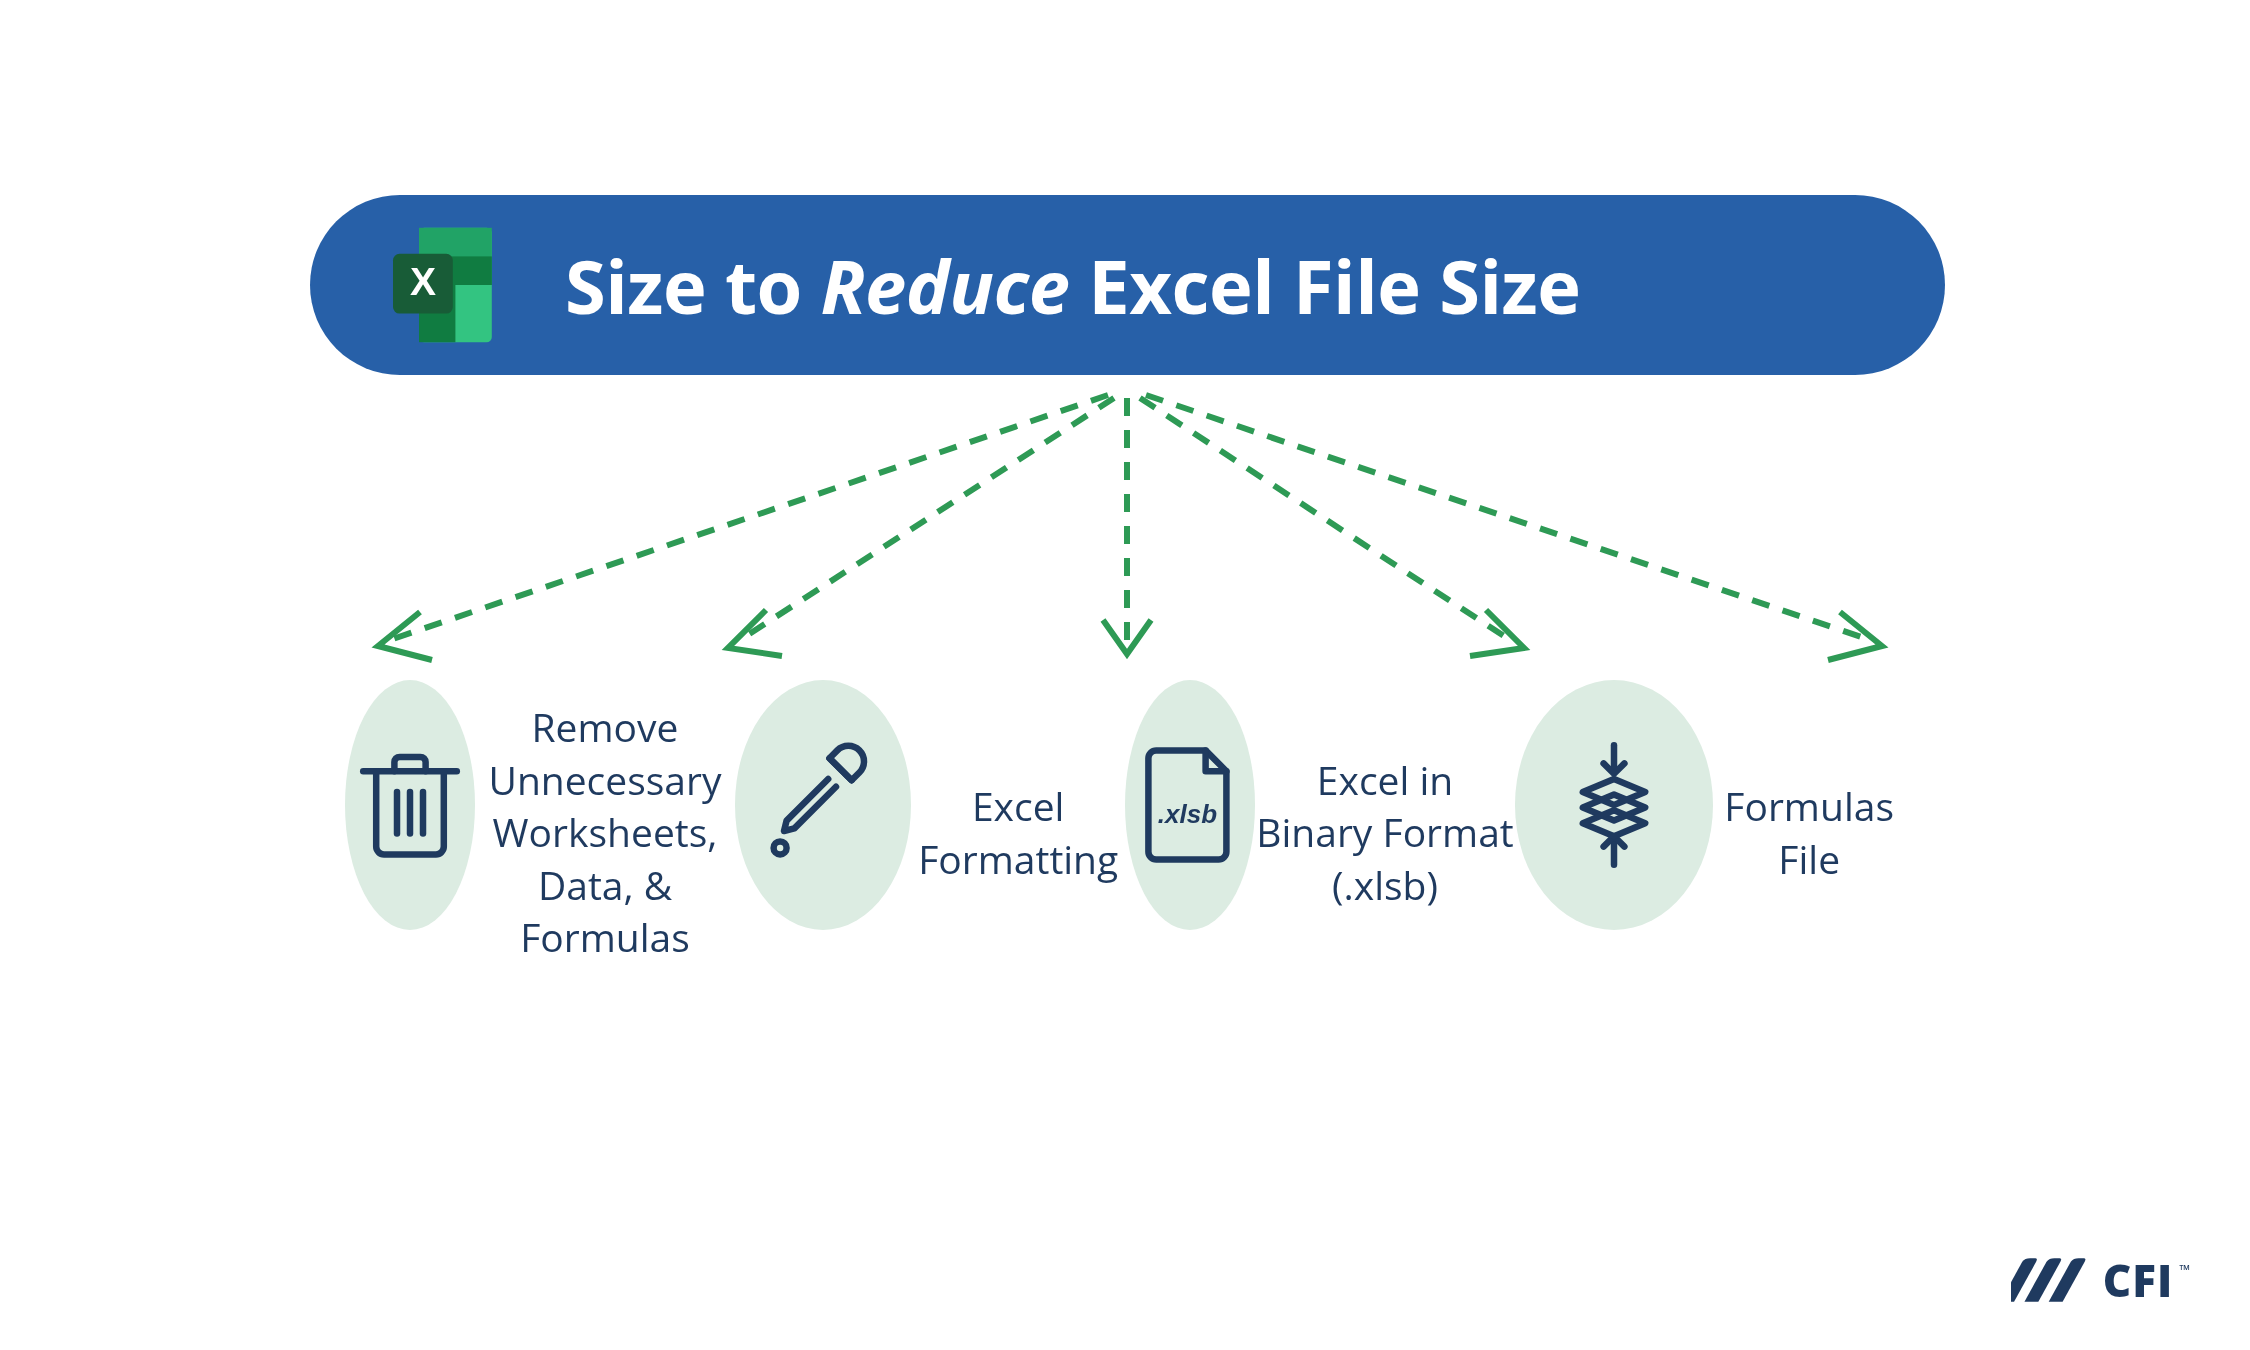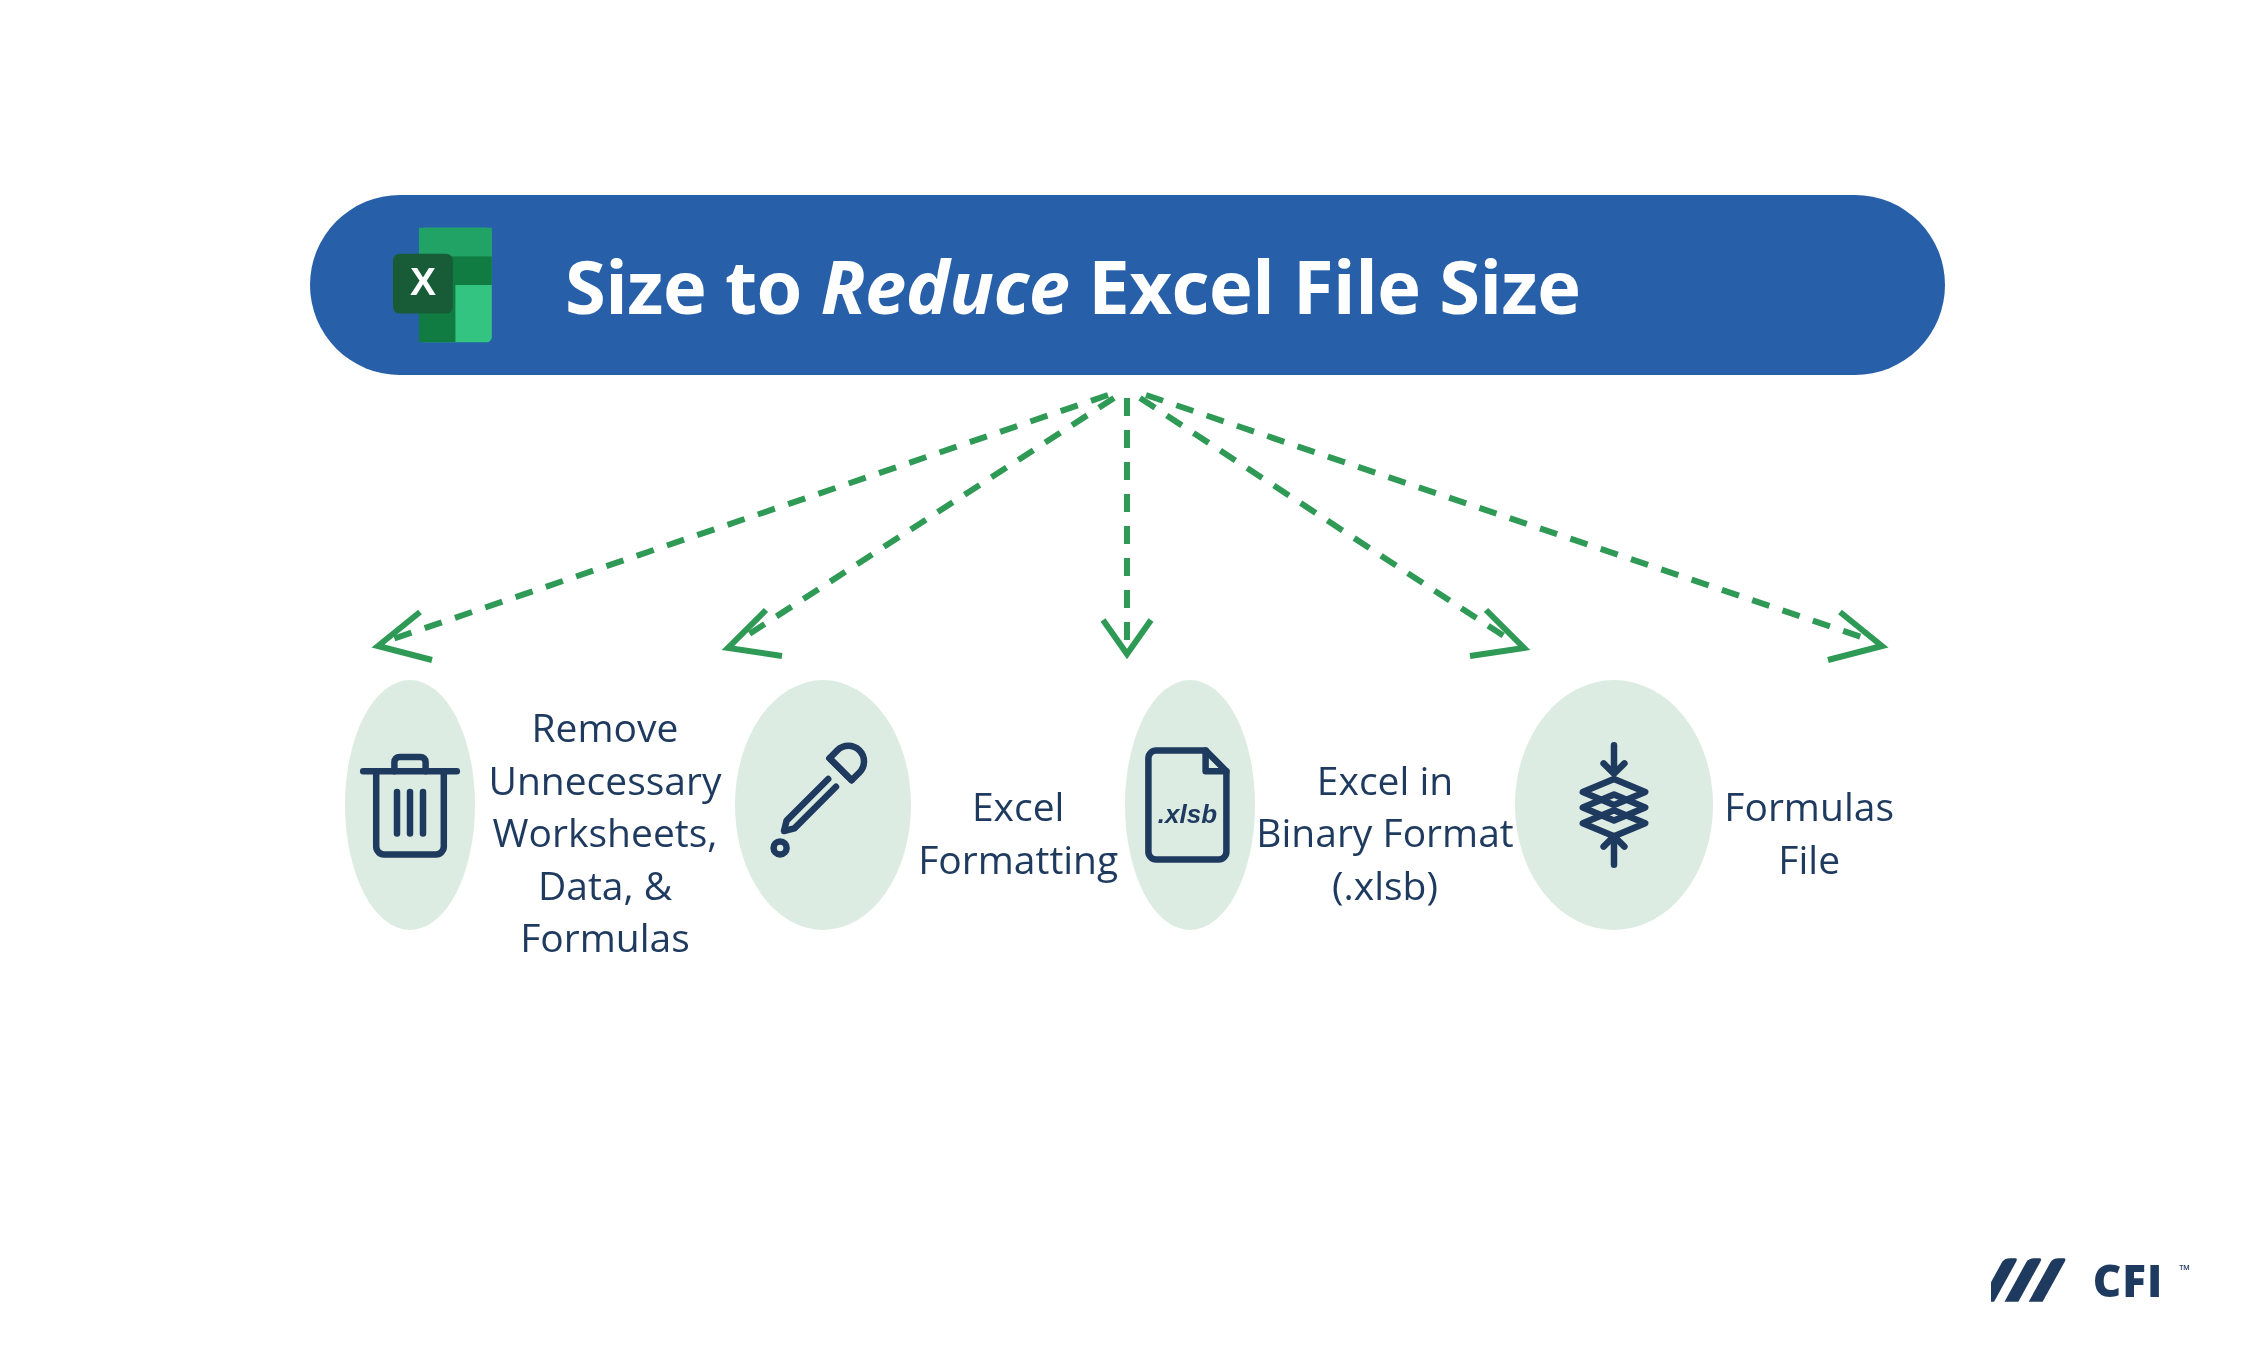--- a/index.html
+++ b/index.html
@@ -90,21 +90,21 @@
     max-width: 360px;
   }
 
   
   .brand {
     position: absolute;
     right: 60px;
     bottom: 40px;
     display: flex;
     align-items: center;
-    gap: 24px;
+    gap: 14px;
   }
   .brand svg.bars { width: 78px; height: 48px; }
   .brand-text {
     color: #1f3a5f;
     font-size: 44px;
     font-weight: 800;
     letter-spacing: 1px;
   }
   .brand-tm {
     font-size: 14px;

